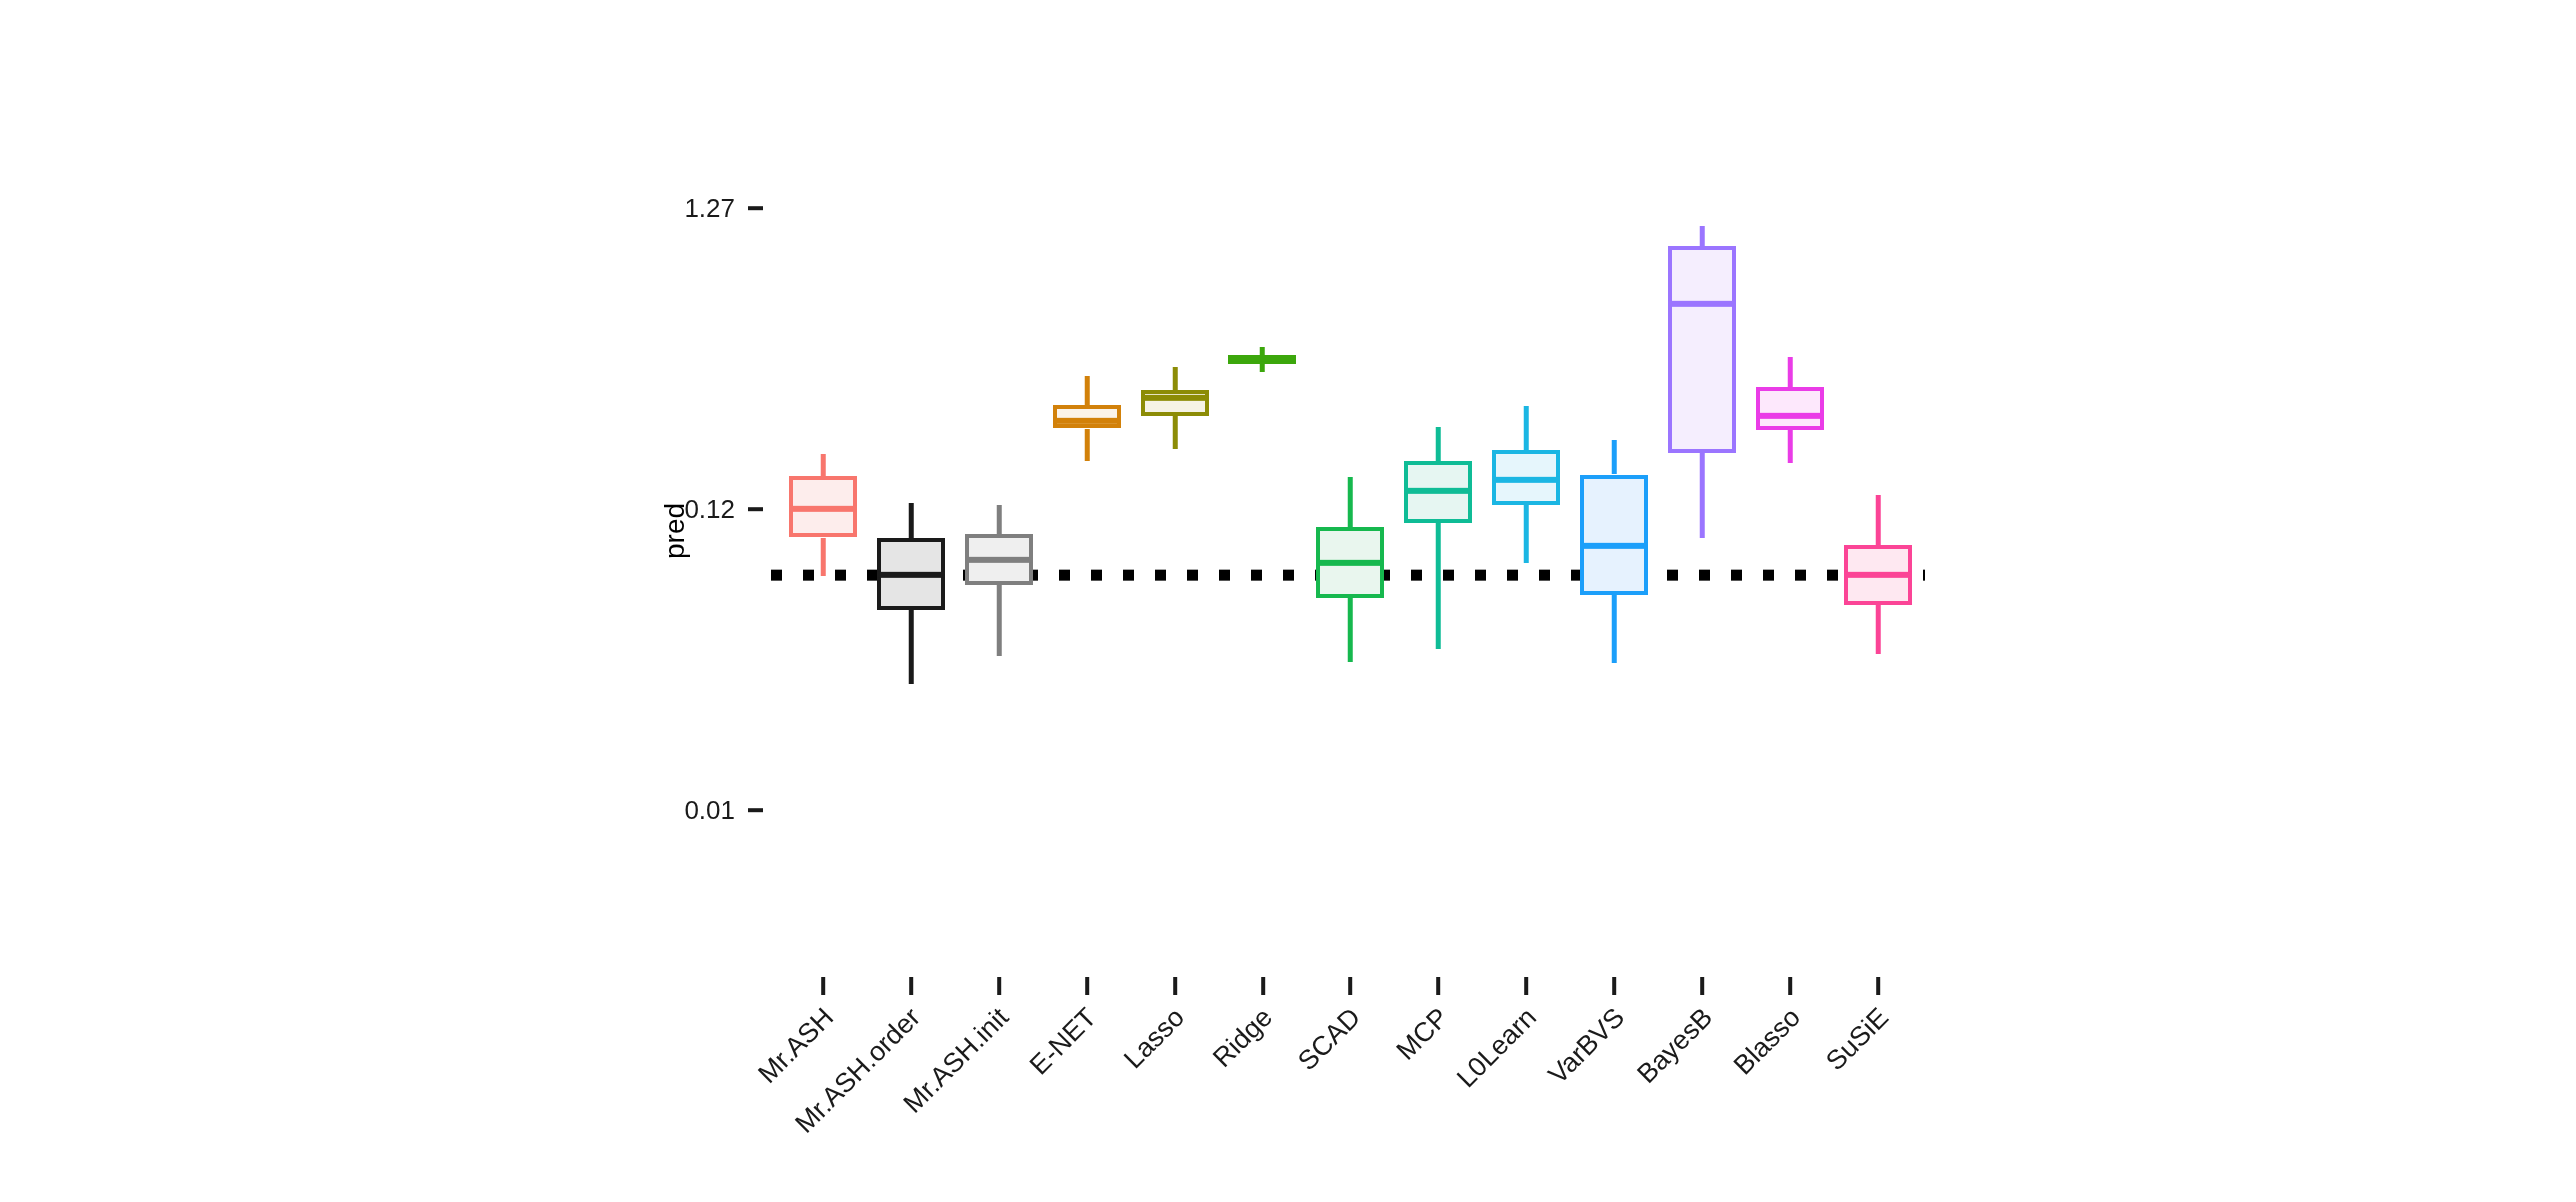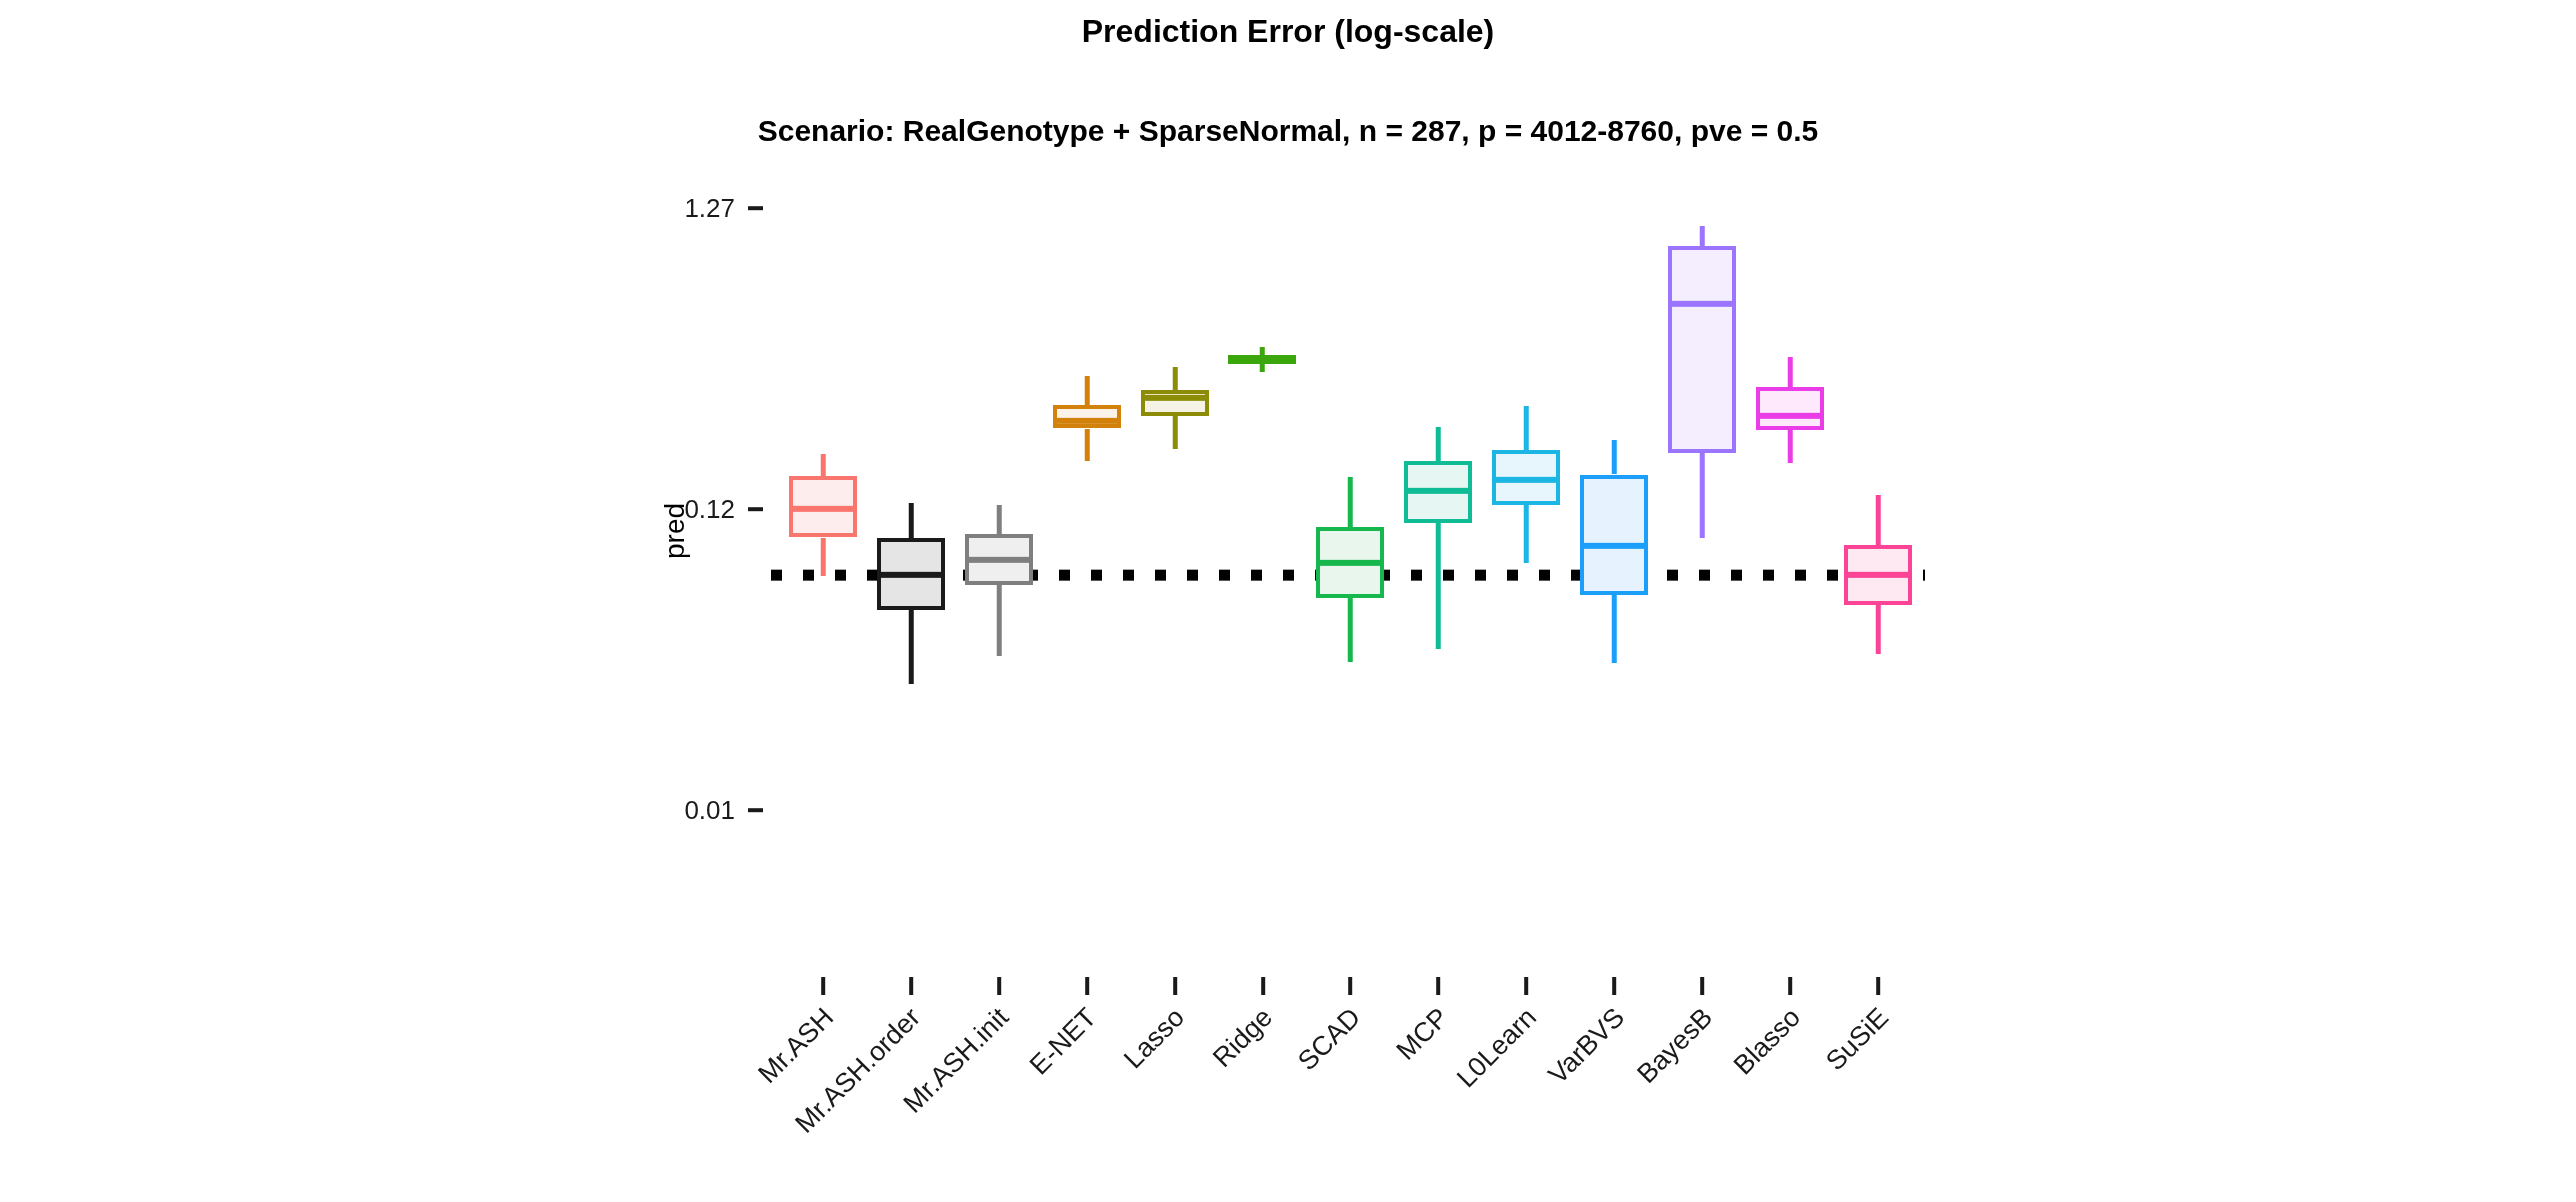--- a/index.html
+++ b/index.html
@@ -125,23 +125,21 @@
     position: absolute;
     height: 6.3px;
     transform: translate(-50%, -50%);
   }
 </style>
 </head>
 <body>
 
 <div id="root">
 
-  <div class="title-main">Prediction Error (log-scale)</div>
-
-  <div class="title-sub">Scenario: RealGenotype + SparseNormal, n = 287, p = 4012-8760, pve = 0.5</div>
+
 
   <div class="y-axis-title">pred</div>
 
   <div id="yaxis">
       <div class="y-tick-label" style="top: 208px; right: 1841px;">1.27</div>
       <div class="y-tick-mark" style="top: 208px; left: 748px;"></div>
       <div class="y-tick-label" style="top: 509px; right: 1841px;">0.12</div>
       <div class="y-tick-mark" style="top: 509px; left: 748px;"></div>
       <div class="y-tick-label" style="top: 810px; right: 1841px;">0.01</div>
       <div class="y-tick-mark" style="top: 810px; left: 748px;"></div>

